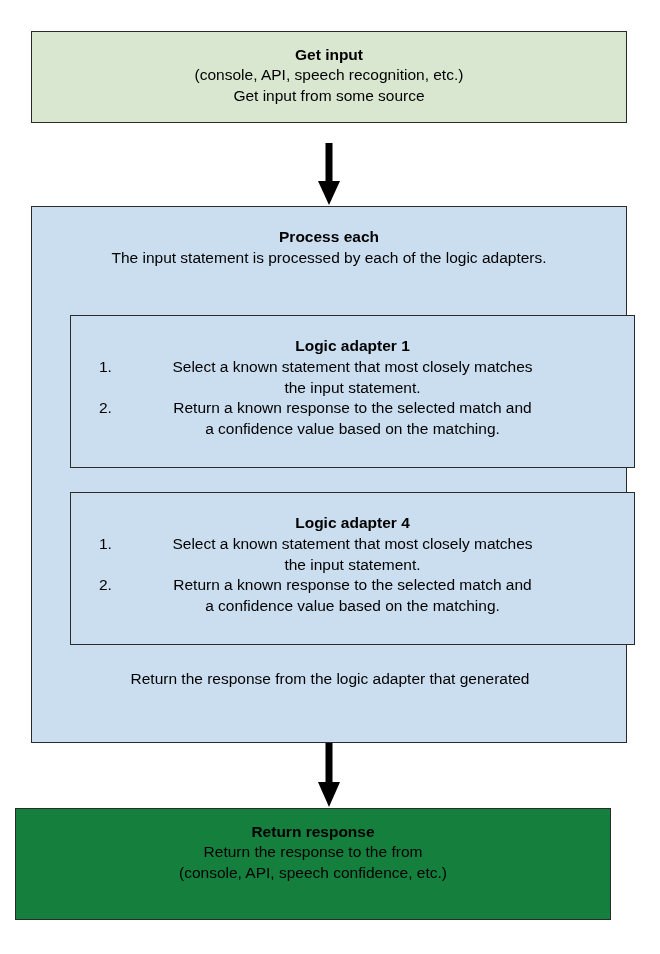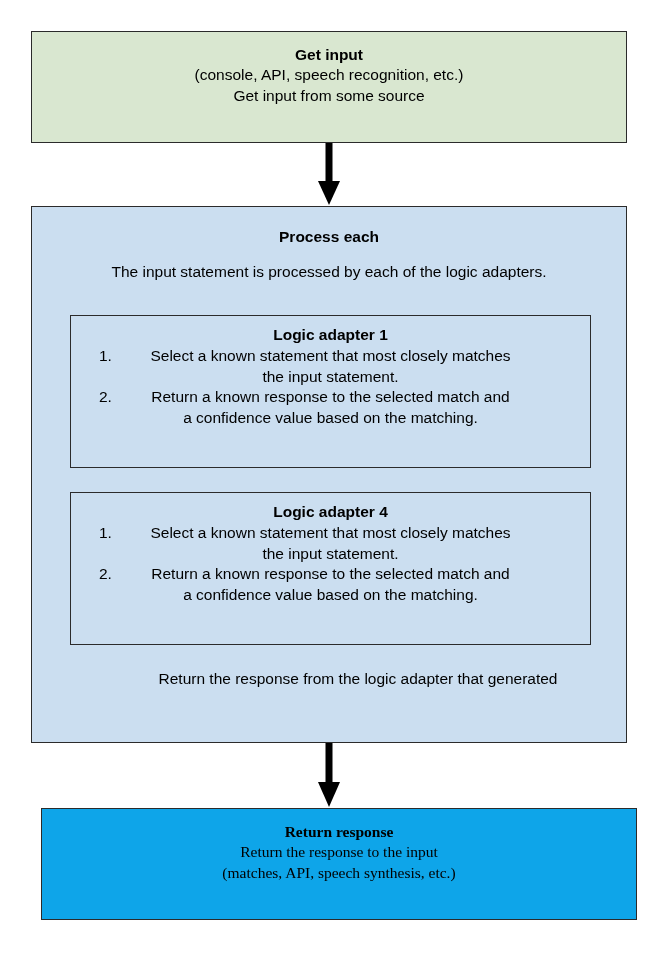--- a/index.html
+++ b/index.html
@@ -40,49 +40,49 @@
   }
   .node .line {
     display: block;
   }
 
   
   #node-get-input {
     left: 31px;
     top: 31px;
     width: 596px;
-    height: 112px;
+    height: 92px;
     background: #d9e7d0;
     padding-top: 13px;
   }
 
   
   #node-process-input {
     left: 31px;
     top: 206px;
     width: 596px;
     height: 537px;
     background: #cbdef0;
     padding-top: 20px;
     text-align: center;
   }
 
   #node-process-input .head .line {
-    margin-top: 15px;
+    margin-top: 1px;
   }
 
   
   .adapter {
     position: absolute;
     box-sizing: border-box;
     left: 38px;
-    width: 521px;
+    width: 565px;
     border: 1.5px solid #2b2b2b;
     background: #cbdef0;
-    padding-top: 9px;
+    padding-top: 20px;
     text-align: center;
     font-size: 15.5px;
     line-height: 1.32;
   }
   #adapter-1 { top: 108px; height: 153px; }
   #adapter-2 { top: 285px; height: 153px; }
 
   .adapter .title {
     font-weight: bold;
     display: block;
@@ -114,32 +114,30 @@
 
   
   #process-footer {
     position: absolute;
     left: 0;
     top: 462px;
     width: 596px;
     text-align: center;
     font-size: 15.5px;
     line-height: 1.32;
-    padding-left: 28px;
   }
 
   
   #node-return-response {
-    left: 41px;
+    left: 15px;
     top: 808px;
     width: 596px;
     height: 112px;
-    background: #0ea5e9;
+    background: #15803d;
     padding-top: 13px;
-    font-family: Liberation Serif, serif;
   }
 
   
   .arrow {
     position: absolute;
     left: 315px;
     width: 28px;
   }
   #arrow-1 { top: 143px; height: 63px; }
   #arrow-2 { top: 743px; height: 65px; }
@@ -208,17 +206,17 @@
 
   <div class="arrow" id="arrow-2">
     <svg width="28" height="65" viewBox="0 0 28 65" xmlns="http://www.w3.org/2000/svg">
       <rect x="10.5" y="0" width="7" height="41" fill="#000000"></rect>
       <polygon points="3,39 25,39 14,64" fill="#000000"></polygon>
     </svg>
   </div>
 
   <div class="node" id="node-return-response">
     <span class="title">Return response</span>
-    <span class="line">Return the response to the input</span>
-    <span class="line">(matches, API, speech synthesis, etc.)</span>
+    <span class="line">Return the response to the from</span>
+    <span class="line">(console, API, speech confidence, etc.)</span>
   </div>
 
 </div>
 
 </body></html>

